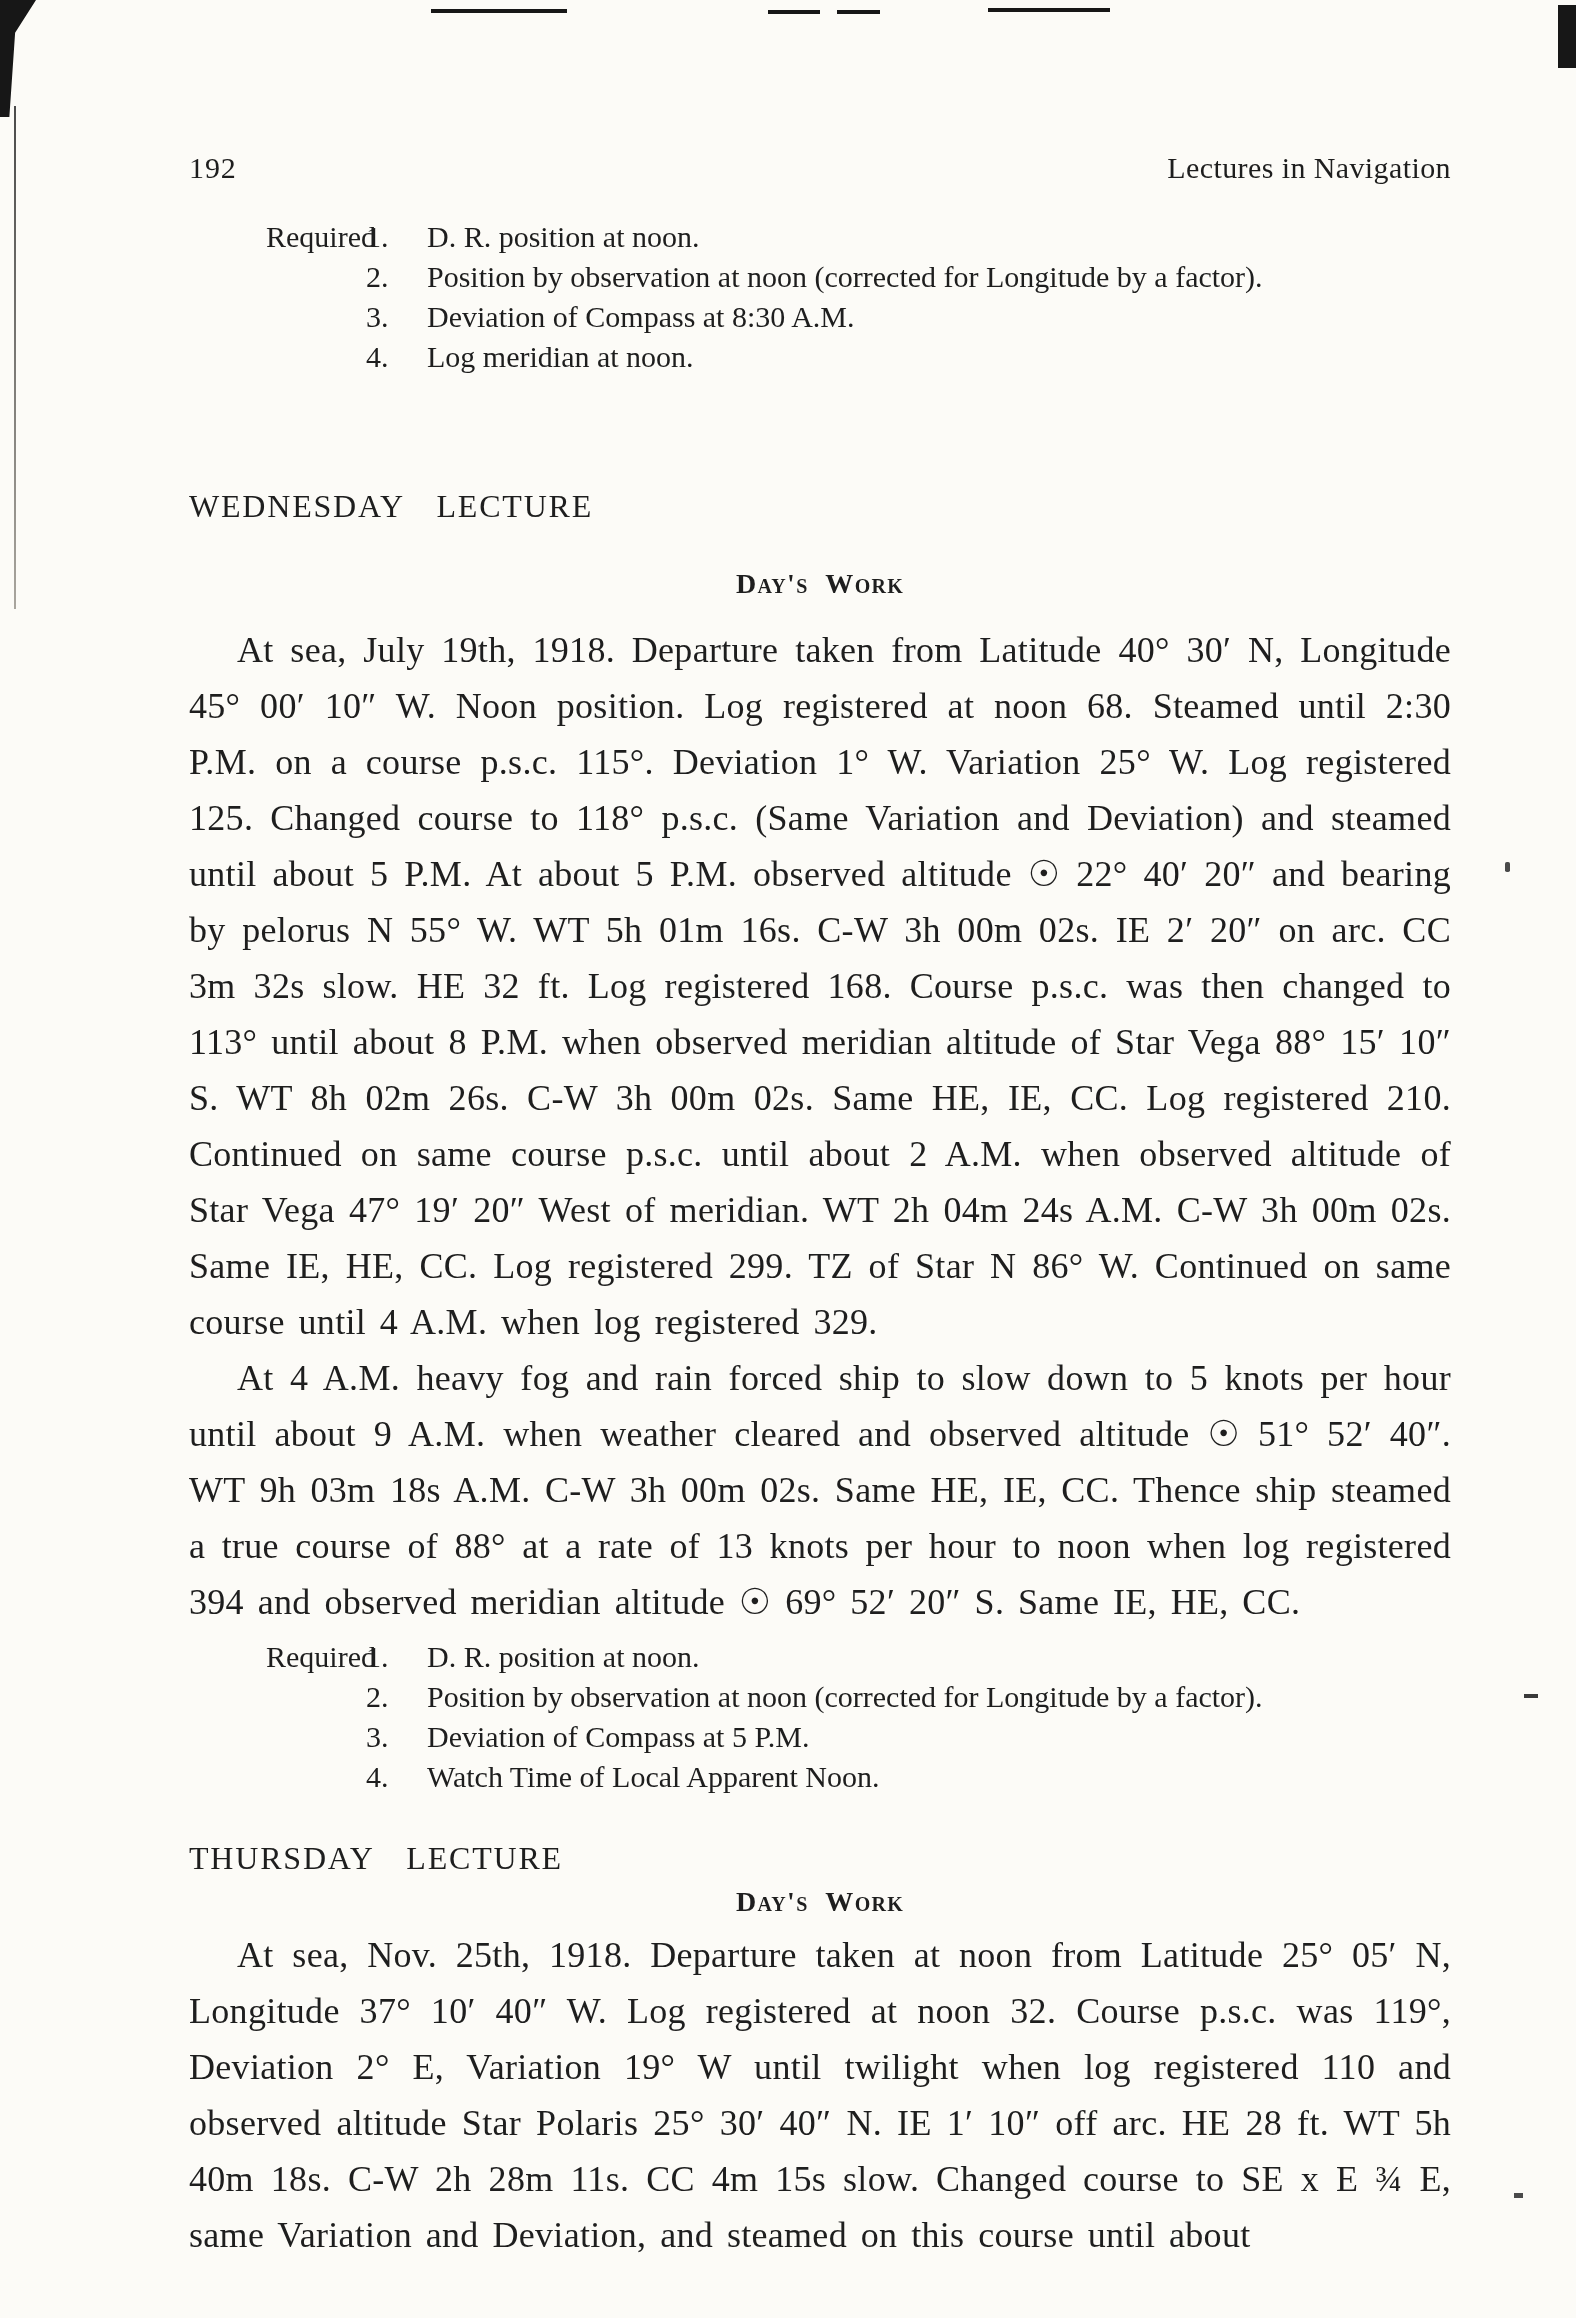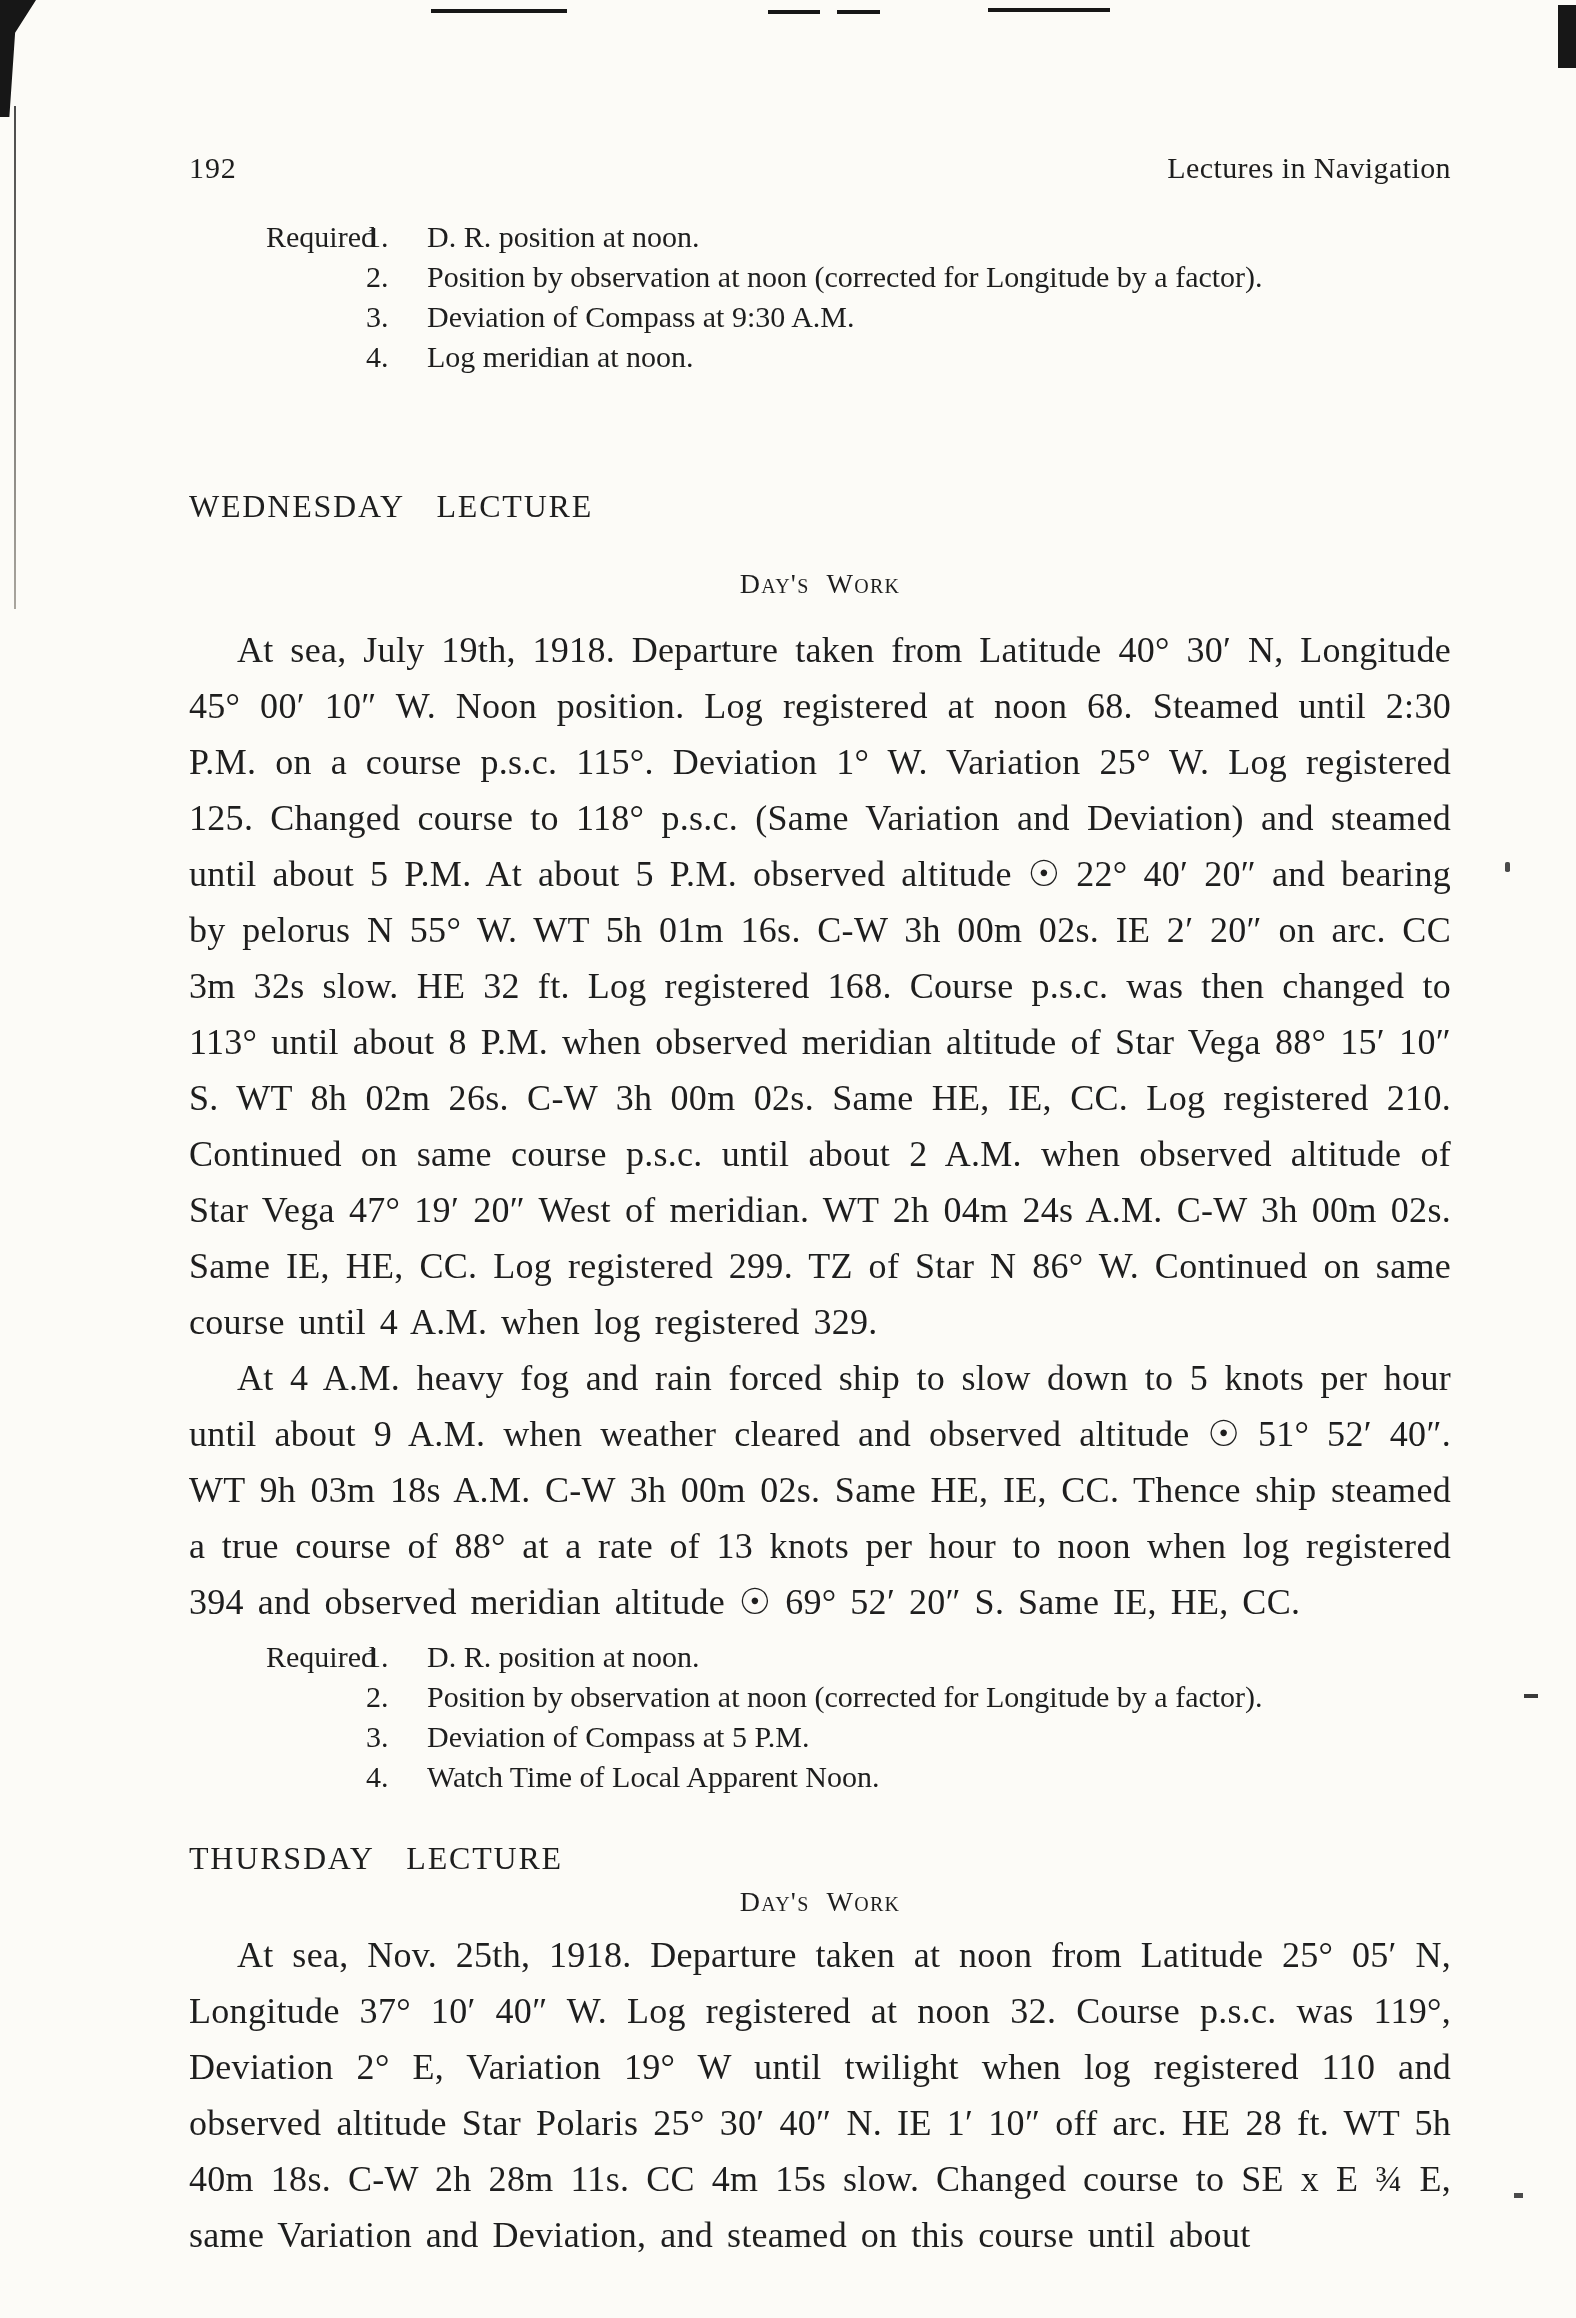--- a/index.html
+++ b/index.html
@@ -49,21 +49,21 @@
     letter-spacing: 1.8px;
     word-spacing: 23px;
     line-height: 43px;
   }
   .lecture-title.tight { margin-top: 40px; }
   .days-work {
     margin: 36px 0 0 0;
     text-align: center;
     font-variant: small-caps;
     font-size: 28px;
-    font-weight: normal;
+    font-weight: bold;
     letter-spacing: 1.3px;
     word-spacing: 9px;
     line-height: 40px;
   }
   .days-work.tight { margin-top: 1.8px; }
 
   .body-para {
     margin: 18px 0 0 0;
     font-size: 36px;
     line-height: 56px;
@@ -124,21 +124,21 @@
         <div class="req-text">D. R. position at noon.</div>
       </div>
       <div class="req-row">
         <div class="req-label"></div>
         <div class="req-num">2.</div>
         <div class="req-text">Position by observation at noon (corrected for Longitude by a factor).</div>
       </div>
       <div class="req-row">
         <div class="req-label"></div>
         <div class="req-num">3.</div>
-        <div class="req-text">Deviation of Compass at 9:30 A.M.</div>
+        <div class="req-text">Deviation of Compass at 8:30 A.M.</div>
       </div>
       <div class="req-row">
         <div class="req-label"></div>
         <div class="req-num">4.</div>
         <div class="req-text">Log meridian at noon.</div>
       </div>
     </div>
 
     <h2 class="lecture-title">WEDNESDAY LECTURE</h2>
     <h3 class="days-work">Day's Work</h3>

